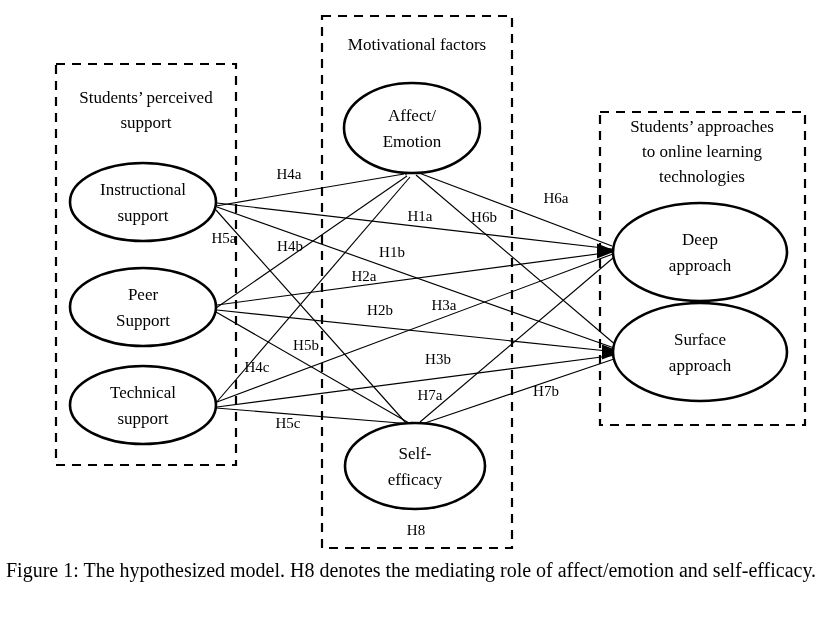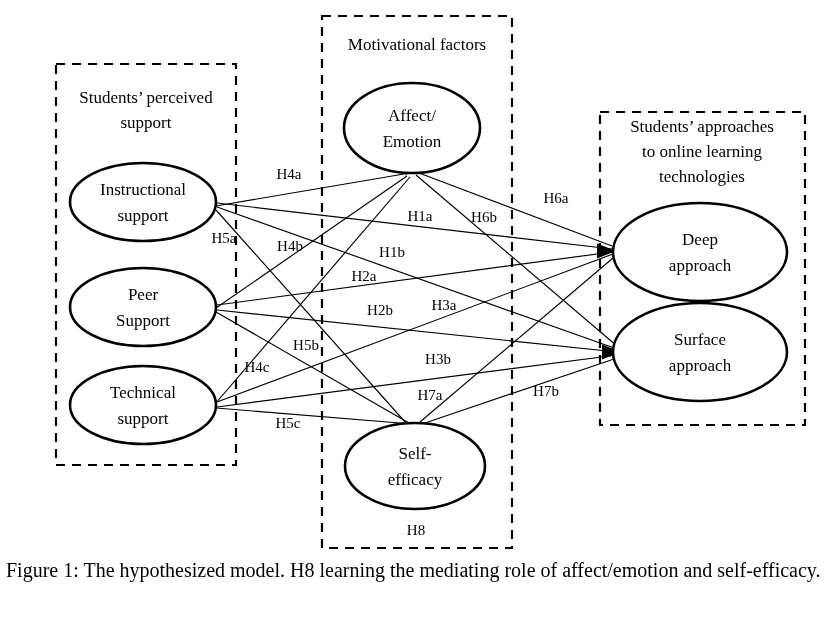--- a/index.html
+++ b/index.html
@@ -109,15 +109,15 @@
         <text x="556" y="203" class="edge-label">H6a</text>
         <text x="484" y="222" class="edge-label">H6b</text>
         <text x="430" y="400" class="edge-label">H7a</text>
         <text x="546" y="396" class="edge-label">H7b</text>
       </g>
     <g id="annotation-labels">
         <text x="416" y="535" class="edge-label" font-size="17">H8</text>
       </g>
   </svg>
 
-  <div id="caption">Figure 1: The hypothesized model. H8 learning the mediating role of affect/emotion and self-efficacy.</div>
+  <div id="caption">Figure 1: The hypothesized model. H8 denotes the mediating role of affect/emotion and self-efficacy.</div>
 
 </div>
 
 </body></html>

